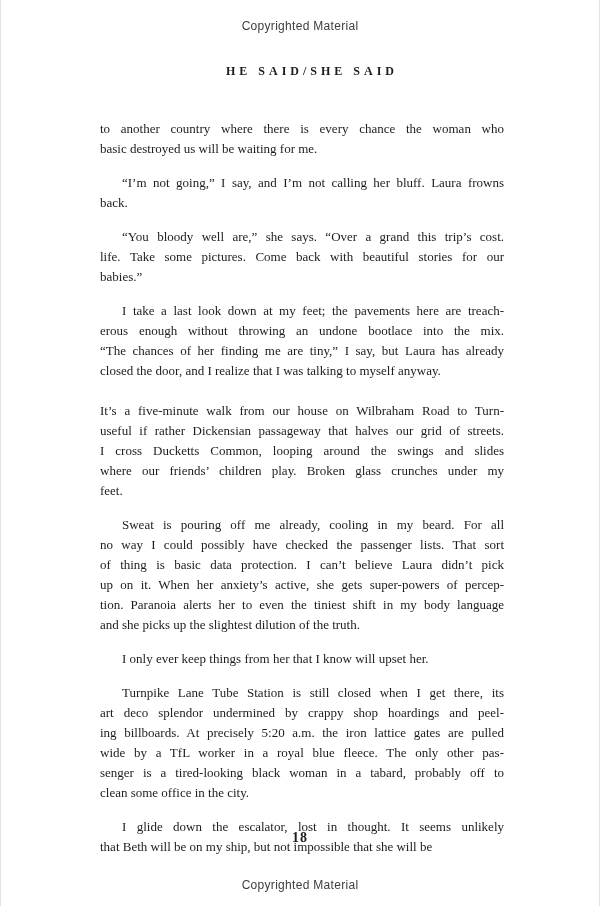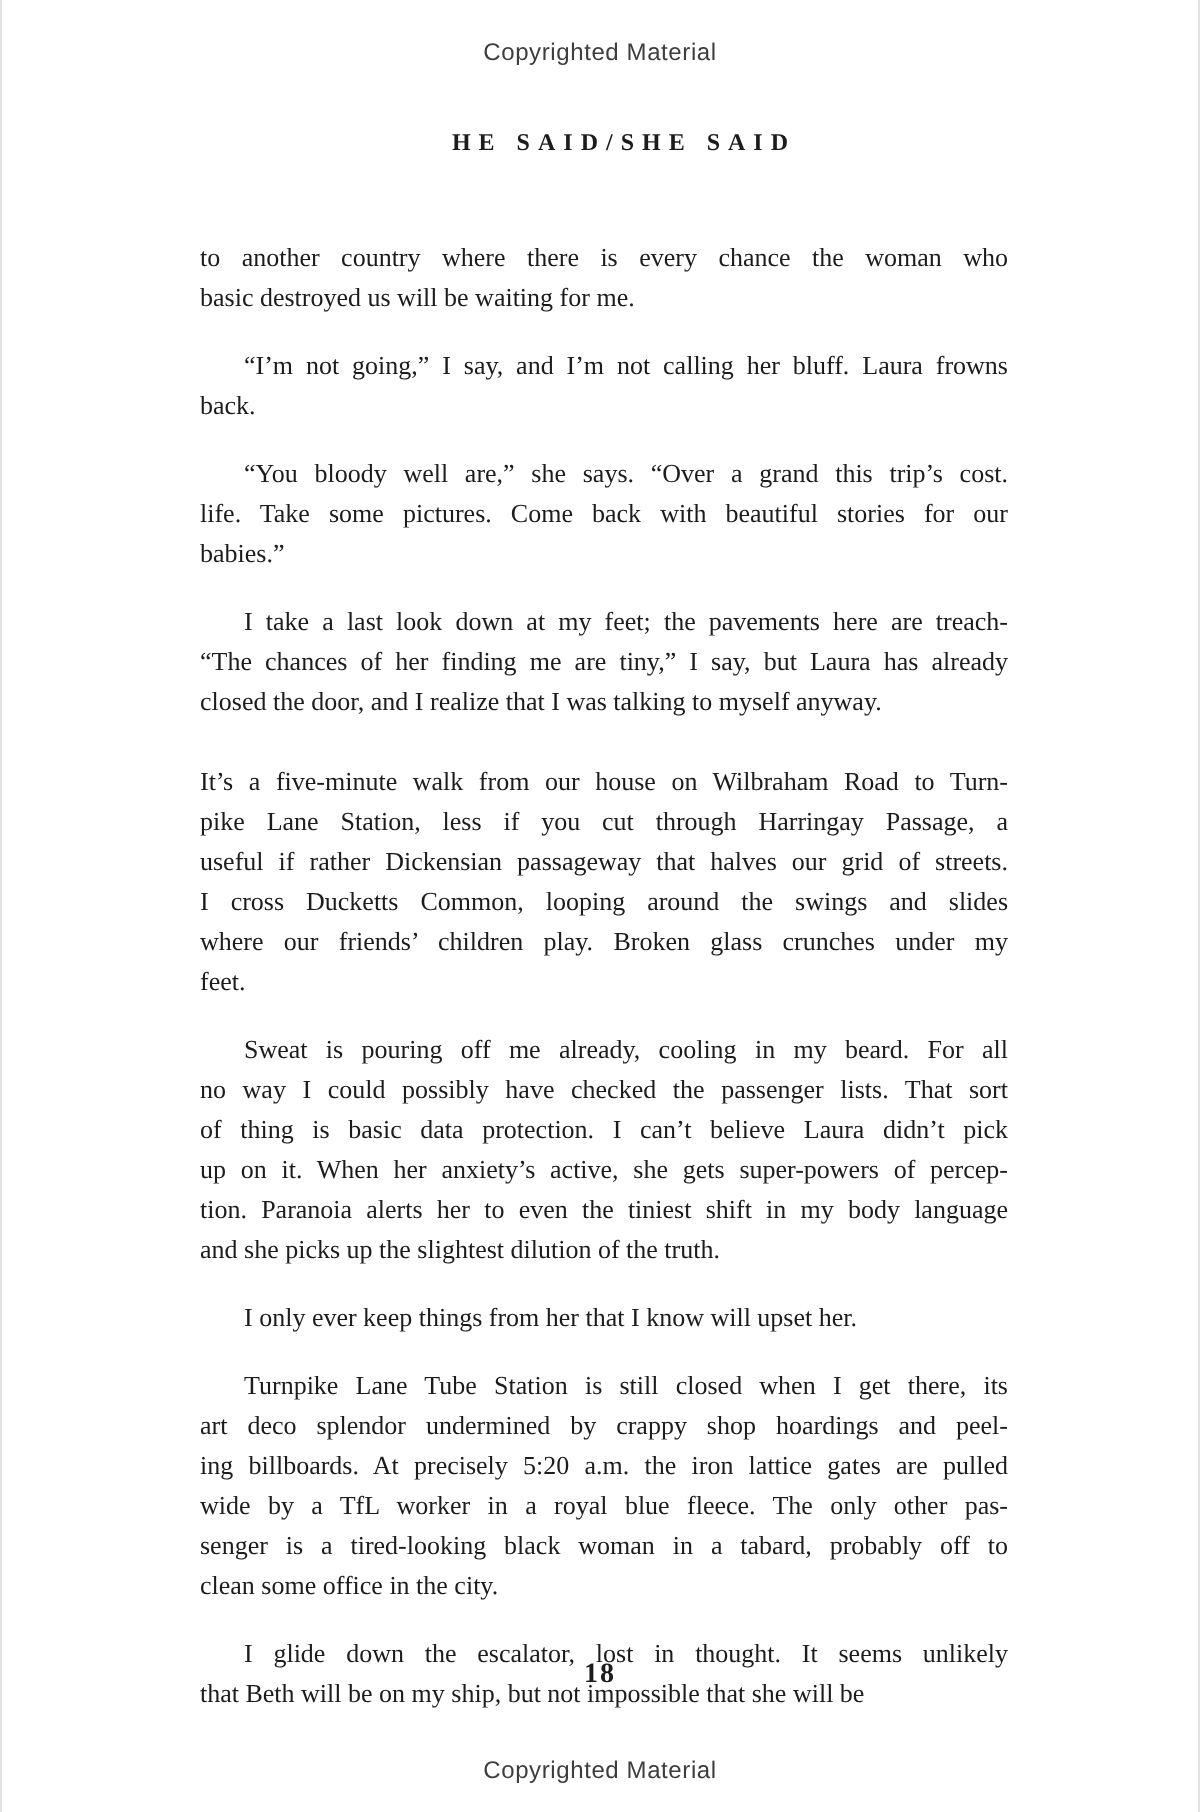--- a/index.html
+++ b/index.html
@@ -90,26 +90,26 @@
         <span class="line indent">“I’m not going,” I say, and I’m not calling her bluff. Laura frowns</span>
         <span class="line last">back.</span>
       </p>
       <p class="para">
         <span class="line indent">“You bloody well are,” she says. “Over a grand this trip’s cost.</span>
         <span class="line">life. Take some pictures. Come back with beautiful stories for our</span>
         <span class="line last">babies.”</span>
       </p>
       <p class="para">
         <span class="line indent">I take a last look down at my feet; the pavements here are treach-</span>
+        <span class="line">erous enough without throwing an undone bootlace into the mix.</span>
         <span class="line">“The chances of her finding me are tiny,” I say, but Laura has already</span>
         <span class="line last">closed the door, and I realize that I was talking to myself anyway.</span>
       </p>
       <p class="para space-before">
         <span class="line">It’s a five-minute walk from our house on Wilbraham Road to Turn-</span>
-        <span class="line">pike Lane Station, less if you cut through Harringay Passage, a</span>
         <span class="line">useful if rather Dickensian passageway that halves our grid of streets.</span>
         <span class="line">I cross Ducketts Common, looping around the swings and slides</span>
         <span class="line">where our friends’ children play. Broken glass crunches under my</span>
         <span class="line last">feet.</span>
       </p>
       <p class="para">
         <span class="line indent">Sweat is pouring off me already, cooling in my beard. For all</span>
         <span class="line">no way I could possibly have checked the passenger lists. That sort</span>
         <span class="line">of thing is basic data protection. I can’t believe Laura didn’t pick</span>
         <span class="line">up on it. When her anxiety’s active, she gets super-powers of percep-</span>

